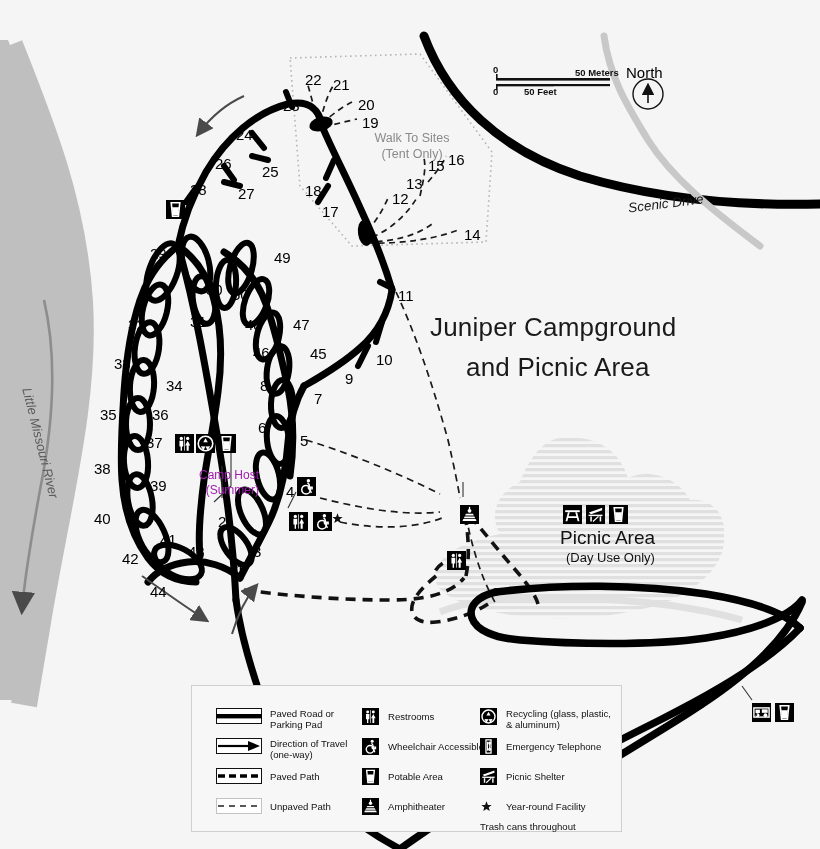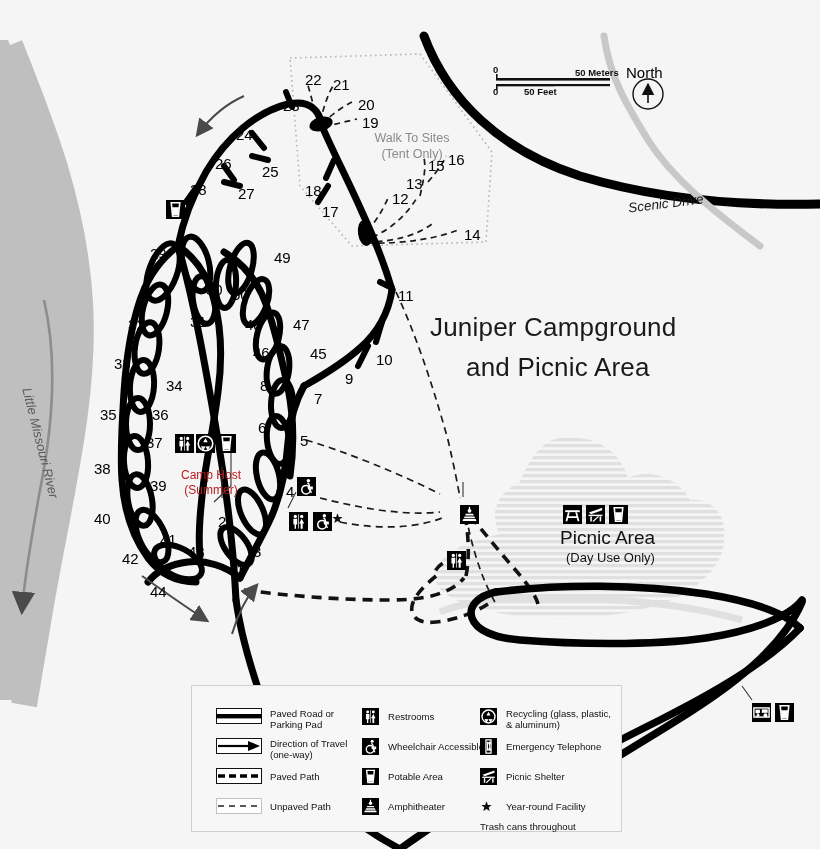--- a/index.html
+++ b/index.html
@@ -9,21 +9,21 @@
   .lbl{position:absolute;font-family:"Liberation Sans",sans-serif;color:#111;white-space:nowrap;}
   .site-num{font-size:15px;font-weight:400;color:#000;}
   .title-line{font-size:26px;color:#1a1a1a;letter-spacing:.2px;}
   .walk-lbl{font-size:12.5px;color:#8a8a8a;text-align:center;line-height:1.25;}
   .river-lbl{font-size:13px;color:#5a5a5a;font-style:italic;}
   .scenic-lbl{font-size:13.5px;color:#1a1a1a;font-style:italic;}
   .north-lbl{font-size:15px;color:#000000;}
   .scale-lbl{font-size:9.5px;font-weight:700;color:#111;}
   .picnic-main{font-size:19px;color:#111;}
   .picnic-sub{font-size:13px;color:#111;}
-  .host-lbl{font-size:12px;color:#b91c1c;text-align:center;line-height:1.25;}
+  .host-lbl{font-size:12px;color:#a21caf;text-align:right;line-height:1.25;}
   .legend-box{position:absolute;left:191px;top:685px;width:429px;height:145px;
       background:#f7f7f7;border:1px solid #cfcfcf;}
   .legend-txt{position:absolute;font-size:9.6px;color:#111;line-height:1.15;}
   .ico{position:absolute;background:#000;display:block;}
   .ico svg{display:block;}
 </style>
 </head>
 <body>
 
 <div id="map-root">

